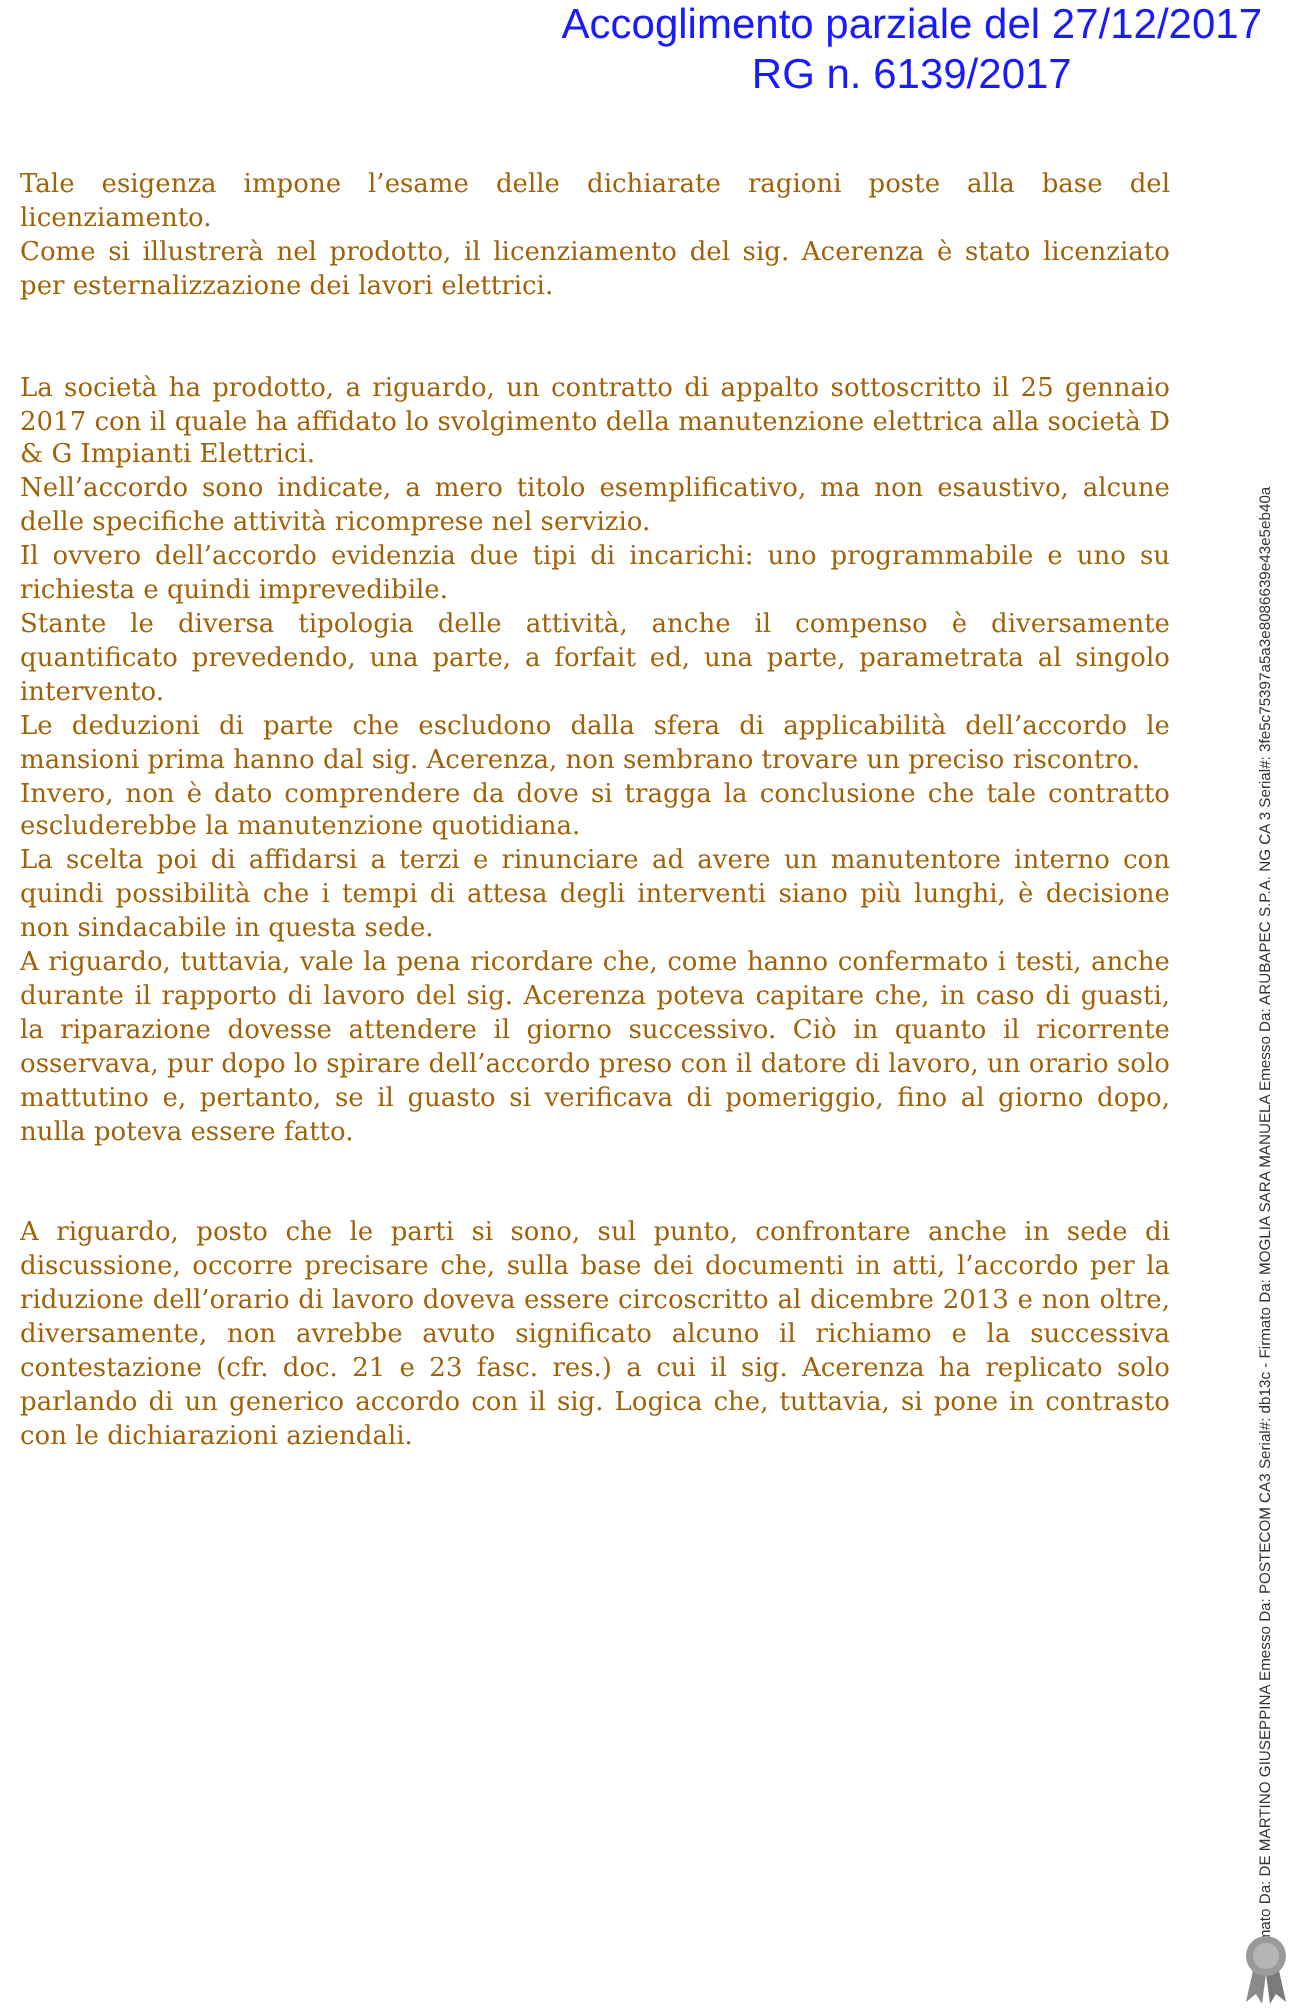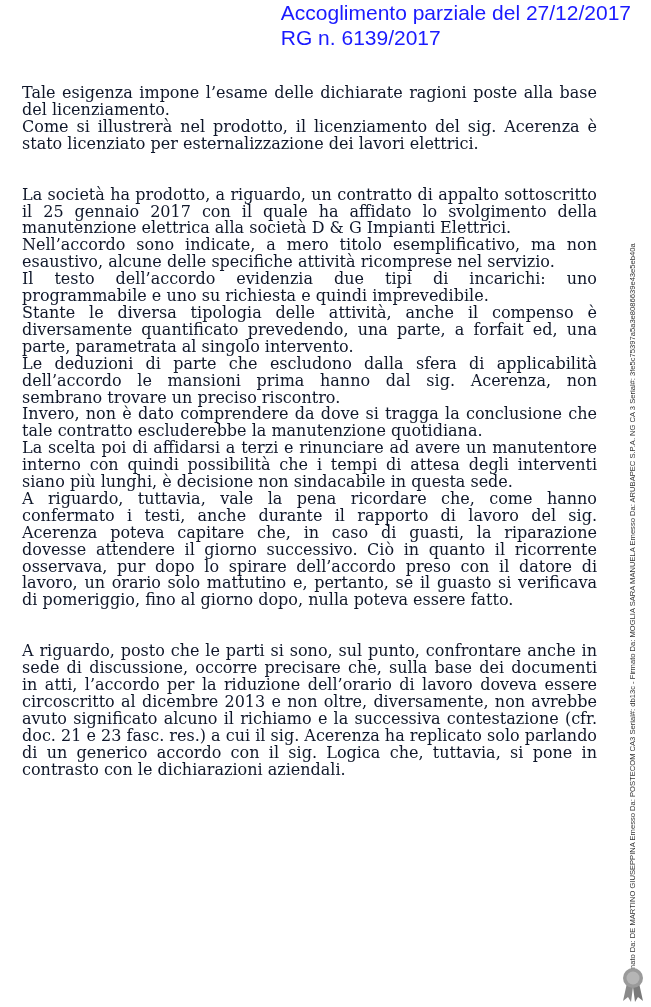--- a/index.html
+++ b/index.html
@@ -1,25 +1,25 @@
 <!DOCTYPE html>
 <html><head>
 <meta charset="utf-8">
 <style>
   html, body { margin: 0; padding: 0; background: #ffffff; }
   body { width: 651px; height: 1007px; position: relative; overflow: hidden; }
   .header {
     position: absolute; right: 20px; top: 0px;
-    text-align: left; color: #1a1aff;
+    text-align: center; color: #1a1aff;
     font-family: "Liberation Sans", sans-serif; font-size: 21px; line-height: 25px;
   }
   .body-text {
     position: absolute; left: 10px; top: 85px; width: 575px;
-    font-family: "DejaVu Serif", serif; font-size: 16px; line-height: 16.9px;
-    color: #0f172a; text-align: justify; margin-left: 12px;
+    font-family: "DejaVu Serif", serif; font-size: 13px; line-height: 16.9px;
+    color: #a16207; text-align: justify;
   }
   .body-text p { margin: 0; }
   .gap { height: 34px; }
   .sidebar {
     position: absolute; left: 628px; top: 980px;
     transform-origin: 0 0; transform: rotate(-90deg);
     white-space: nowrap; font-family: "Liberation Sans", sans-serif;
     font-size: 7.6px; color: #333; width: 840px;
   }
   .seal { position: absolute; left: 618px; top: 965px; width: 30px; height: 40px; }
@@ -31,21 +31,21 @@
   <div>Accoglimento parziale  del 27/12/2017</div>
   <div>RG n. 6139/2017</div>
 </div>
 
 <div class="body-text">
   <p>Tale esigenza impone l’esame delle dichiarate ragioni poste alla base del licenziamento.</p>
   <p>Come si illustrerà nel prodotto, il licenziamento del sig. Acerenza è stato licenziato per esternalizzazione dei lavori elettrici.</p>
   <div class="gap"></div>
   <p>La società ha prodotto, a riguardo, un contratto di appalto sottoscritto il 25 gennaio 2017 con il quale ha affidato lo svolgimento della manutenzione elettrica alla società D &amp; G Impianti Elettrici.</p>
   <p>Nell’accordo sono indicate, a mero titolo esemplificativo, ma non esaustivo, alcune delle specifiche attività ricomprese nel servizio.</p>
-  <p>Il testo dell’accordo evidenzia due tipi di incarichi: uno programmabile e uno su richiesta e quindi imprevedibile.</p>
+  <p>Il ovvero dell’accordo evidenzia due tipi di incarichi: uno programmabile e uno su richiesta e quindi imprevedibile.</p>
   <p>Stante le diversa tipologia delle attività, anche il compenso è diversamente quantificato prevedendo, una parte, a forfait ed, una parte, parametrata al singolo intervento.</p>
   <p>Le deduzioni di parte che escludono dalla sfera di applicabilità dell’accordo le mansioni prima hanno dal sig. Acerenza, non sembrano trovare un preciso riscontro.</p>
   <p>Invero, non è dato comprendere da dove si tragga la conclusione che tale contratto escluderebbe la manutenzione quotidiana.</p>
   <p>La scelta poi di affidarsi a terzi e rinunciare ad avere un manutentore interno con quindi possibilità che i tempi di attesa degli interventi siano più lunghi, è decisione non sindacabile in questa sede.</p>
   <p>A riguardo, tuttavia, vale la pena ricordare che, come hanno confermato i testi, anche durante il rapporto di lavoro del sig. Acerenza poteva capitare che, in caso di guasti, la riparazione dovesse attendere il giorno successivo. Ciò in quanto il ricorrente osservava, pur dopo lo spirare dell’accordo preso con il datore di lavoro, un orario solo mattutino e, pertanto, se il guasto si verificava di pomeriggio, fino al giorno dopo, nulla poteva essere fatto.</p>
   <div class="gap"></div>
   <p>A riguardo, posto che le parti si sono, sul punto, confrontare anche in sede di discussione, occorre precisare che, sulla base dei documenti in atti, l’accordo per la riduzione dell’orario di lavoro doveva essere circoscritto al dicembre 2013 e non oltre, diversamente, non avrebbe avuto significato alcuno il richiamo e la successiva contestazione (cfr. doc. 21 e 23 fasc. res.) a cui il sig. Acerenza ha replicato solo parlando di un generico accordo con il sig. Logica che, tuttavia, si pone in contrasto con le dichiarazioni aziendali.</p>
   <div class="gap"></div>
 </div>
 

